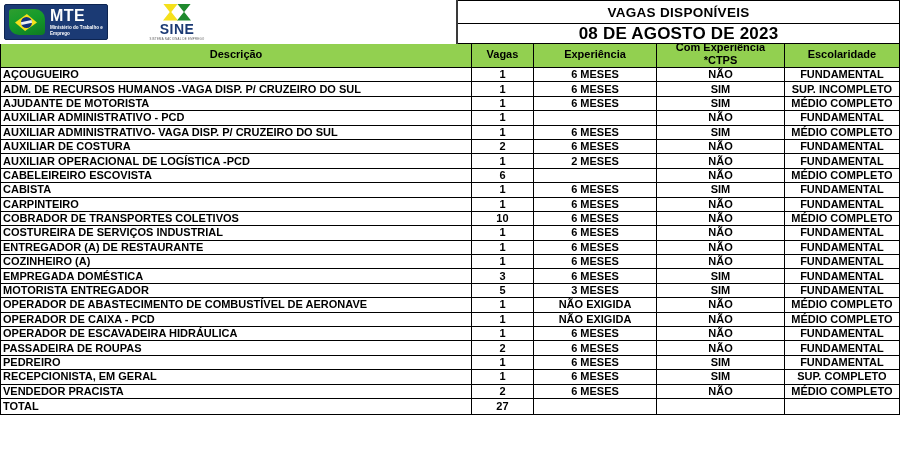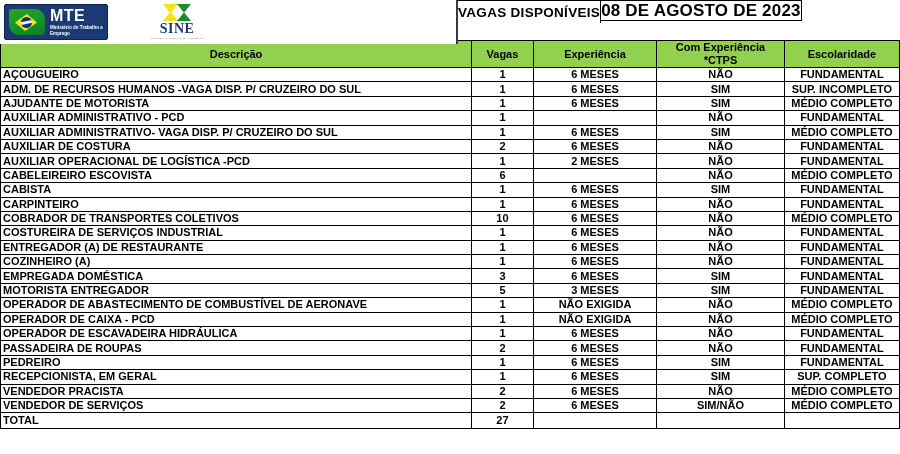--- a/index.html
+++ b/index.html
@@ -98,21 +98,20 @@
     max-width: 54px;
   }
 
   .sine-logo {
     margin-left: 38px;
     width: 62px; height: 40px;
     display: flex;
     flex-direction: column;
     align-items: center;
     justify-content: center;
-    font-family: Liberation Serif, serif;
   }
   .sine-mark {
     width: 28px; height: 17px;
     position: relative;
   }
   .sine-mark .s1 {
     position: absolute; left: 0; top: 0;
     width: 15px; height: 17px;
     background: #f5e01c;
     clip-path: polygon(0 0, 100% 0, 55% 50%, 100% 100%, 0 100%, 45% 50%);
@@ -136,21 +135,21 @@
     color: #555;
     letter-spacing: .3px;
     margin-top: 1px;
     white-space: nowrap;
   }
 
   .title-zone {
     width: 442px;
     height: 44px;
     display: flex;
-    flex-direction: row;
+    flex-direction: column;
   }
   .title-main, .title-date {
     border: 1px solid #000;
     border-left: 0;
     display: flex;
     align-items: center;
     justify-content: center;
     text-align: center;
     background: #fff;
   }
@@ -412,27 +411,20 @@
           <td class="c-ctps">SIM</td>
           <td class="c-esc">SUP. COMPLETO</td>
         </tr>
         <tr>
           <td class="c-desc">VENDEDOR PRACISTA</td>
           <td class="c-num">2</td>
           <td class="c-exp">6 MESES</td>
           <td class="c-ctps">NÃO</td>
           <td class="c-esc">MÉDIO COMPLETO</td>
         </tr>
-        <tr>
-          <td class="c-desc">VENDEDOR DE SERVIÇOS</td>
-          <td class="c-num">2</td>
-          <td class="c-exp">6 MESES</td>
-          <td class="c-ctps">SIM/NÃO</td>
-          <td class="c-esc">MÉDIO COMPLETO</td>
-        </tr>
         <tr class="total-row">
           <td class="c-desc">TOTAL</td>
           <td class="c-num">27</td>
           <td class="c-exp"></td>
           <td class="c-ctps"></td>
           <td class="c-esc"></td>
         </tr>
       </tbody>
   </table>
 

